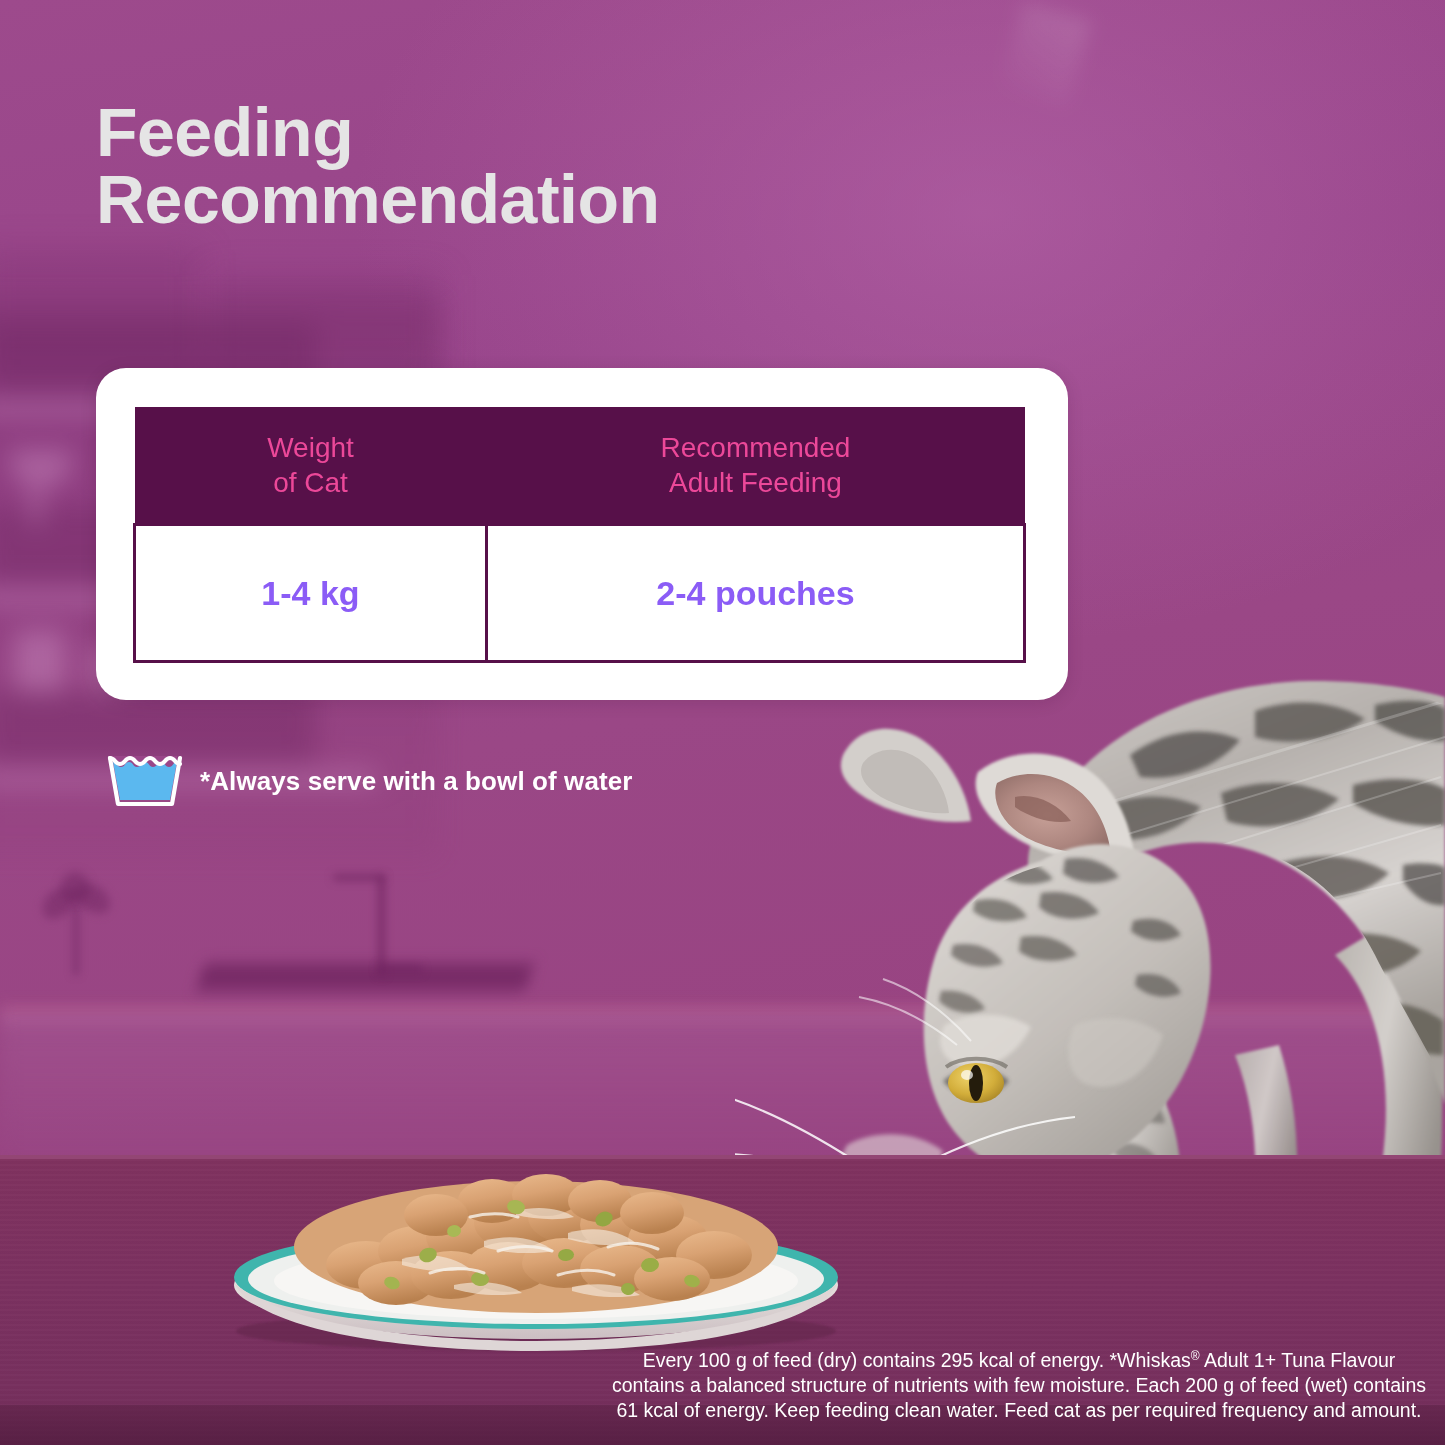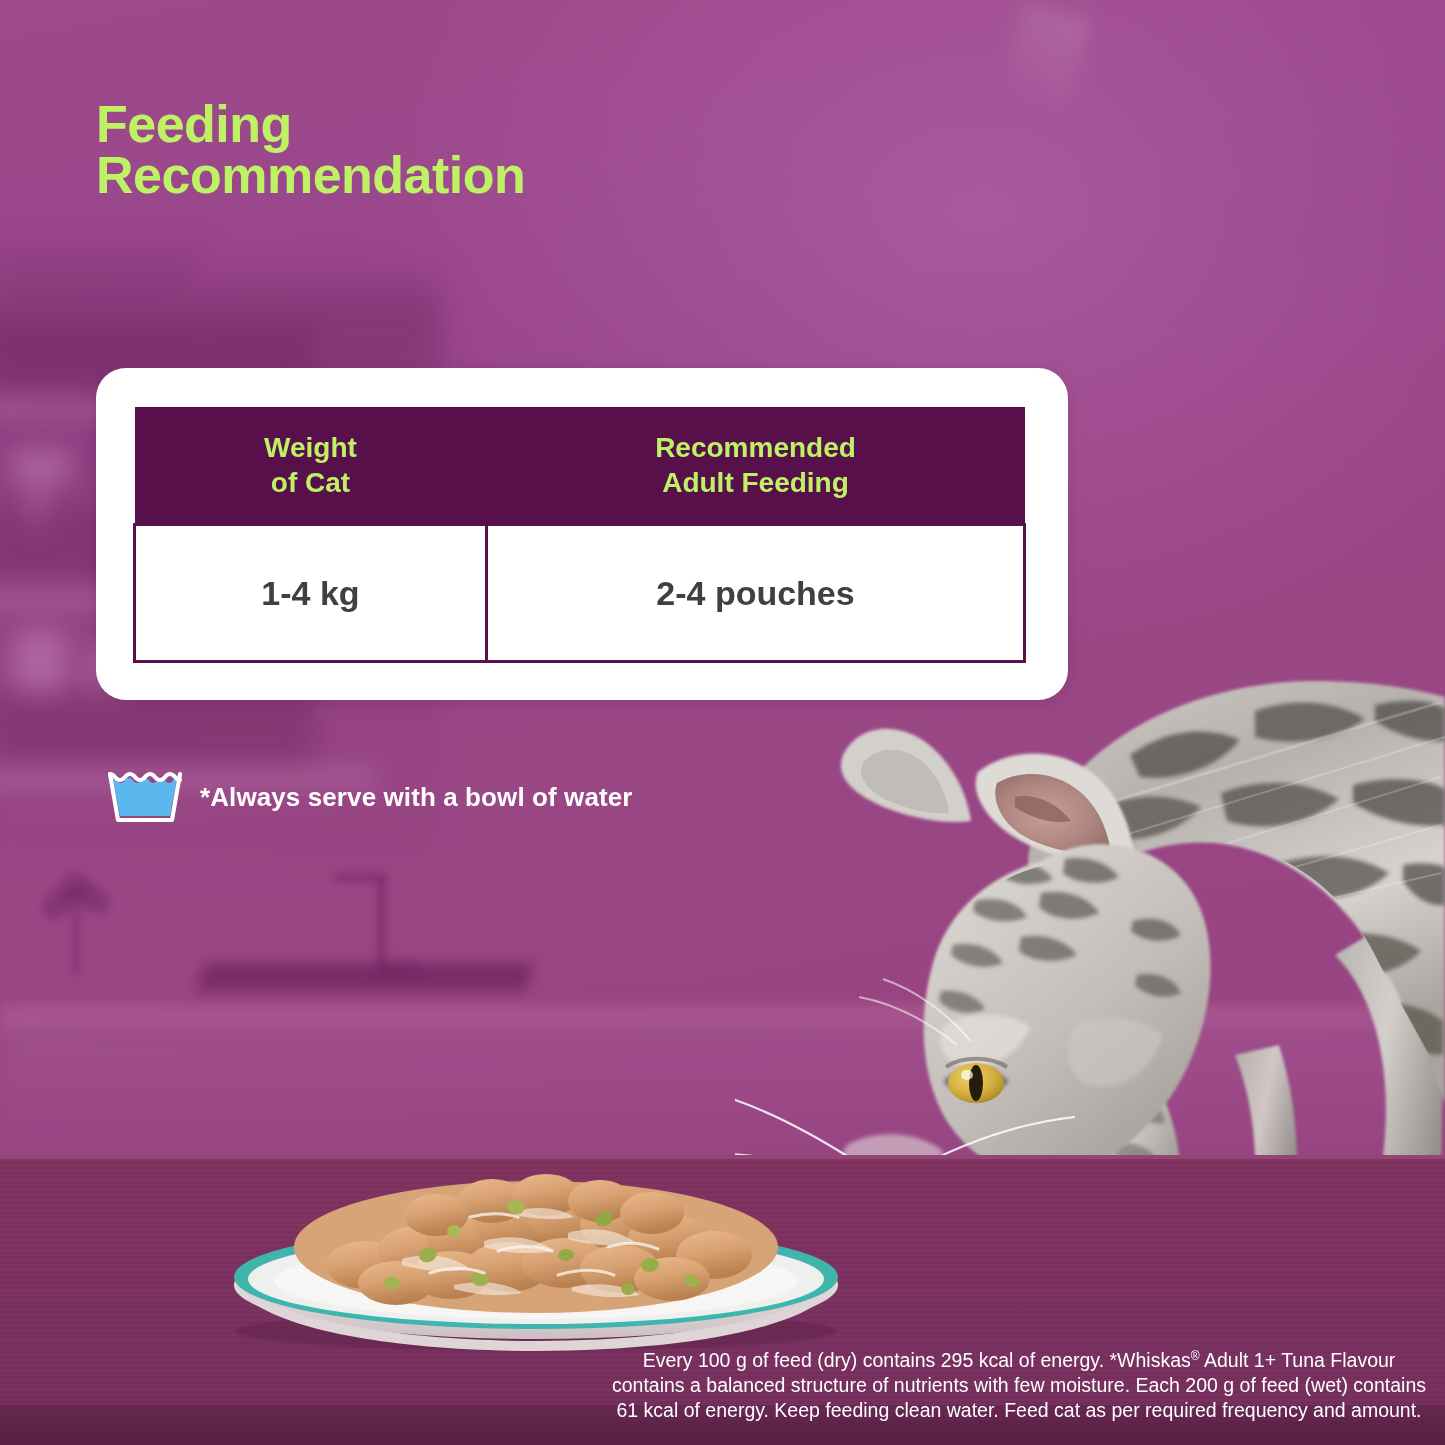--- a/index.html
+++ b/index.html
@@ -171,22 +171,22 @@
     left: 0; top: 1405px;
     width: 1445px; height: 40px;
     background: linear-gradient(180deg, rgba(92,34,70,0.55), rgba(80,28,62,0.75));
   }
 
   
   .heading {
     position: absolute;
     left: 96px; top: 99px;
     width: 820px;
-    color: #bef264;
-    font-size: 52px;
+    color: #e5e5e5;
+    font-size: 68px;
     line-height: 0.99;
     font-weight: 700;
     letter-spacing: -0.5px;
   }
   .heading .ln { display: block; }
 
   
   .card {
     position: absolute;
     left: 96px; top: 368px;
@@ -202,44 +202,44 @@
     border-collapse: collapse;
     table-layout: fixed;
   }
   .feed-table th, .feed-table td {
     text-align: center;
     vertical-align: middle;
     padding: 0;
   }
   .feed-table thead th {
     background: #571049;
-    color: #bef264;
+    color: #ec4899;
     font-size: 28px;
     line-height: 1.26;
-    font-weight: 700;
+    font-weight: 400;
     height: 116px;
     border: none;
   }
   .feed-table tbody td {
     background: #ffffff;
-    color: #404040;
+    color: #8b5cf6;
     font-size: 34px;
     font-weight: 700;
     height: 70px;
     border: 3px solid #571049;
   }
   .col-weight { width: 352px; }
   .col-feed   { width: 538px; }
 
   .th-line { display: block; }
 
   
   .water-note {
     position: absolute;
-    left: 104px; top: 768px;
+    left: 104px; top: 752px;
     display: flex;
     align-items: center;
     gap: 14px;
   }
   .bowl-icon { width: 82px; height: 58px; display: block; }
   .water-text {
     color: #ffffff;
     font-size: 26px;
     font-weight: 600;
     letter-spacing: 0.1px;

